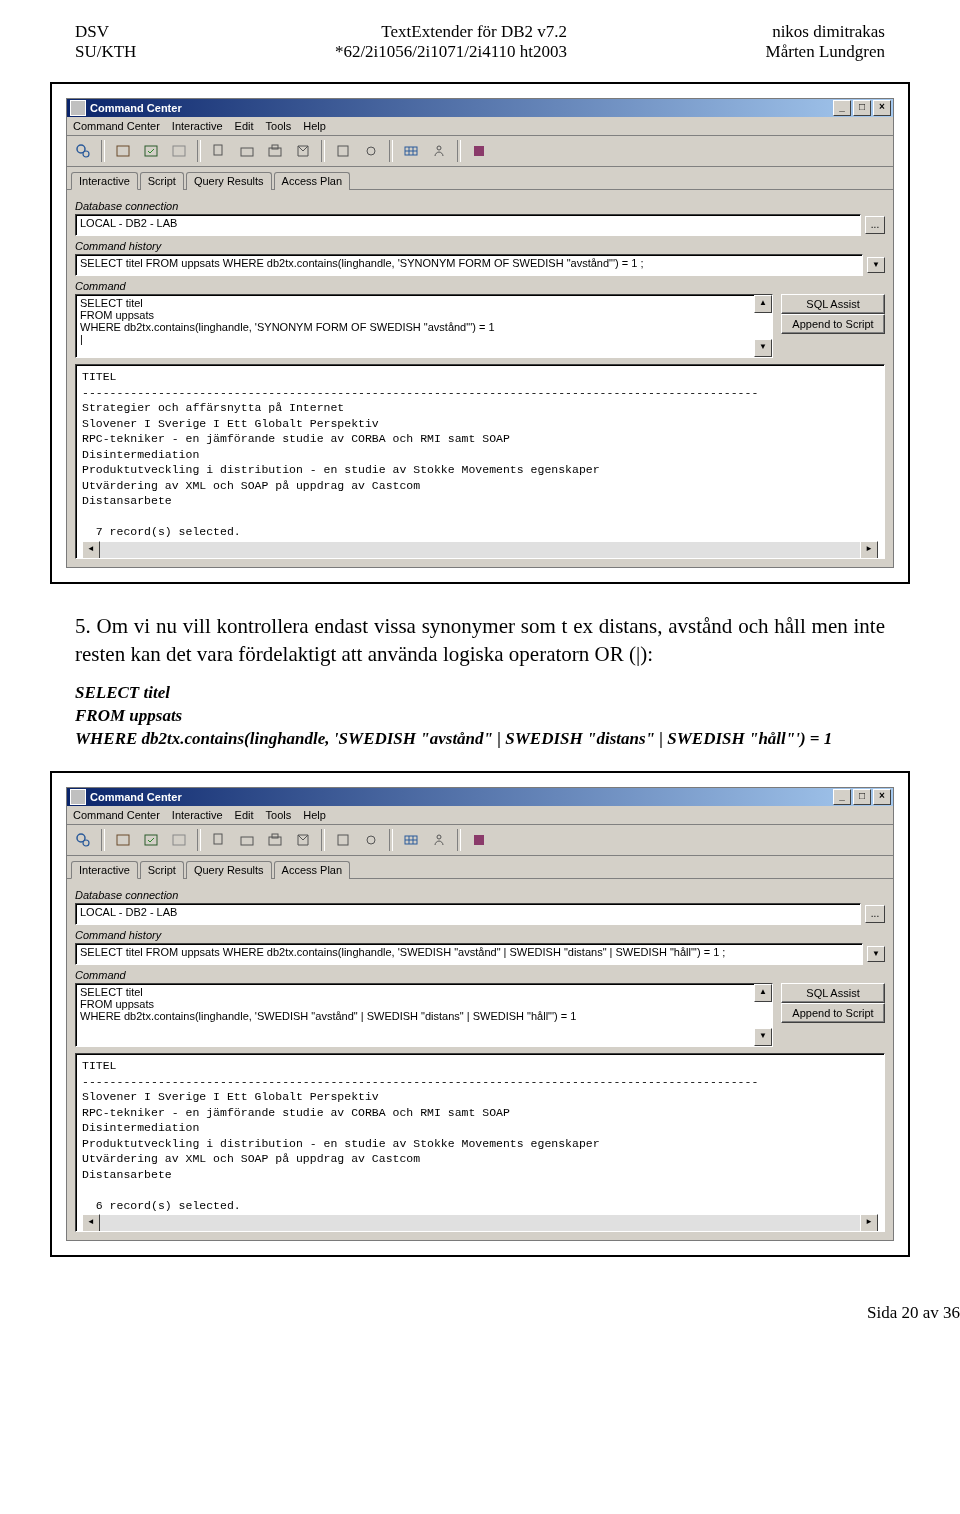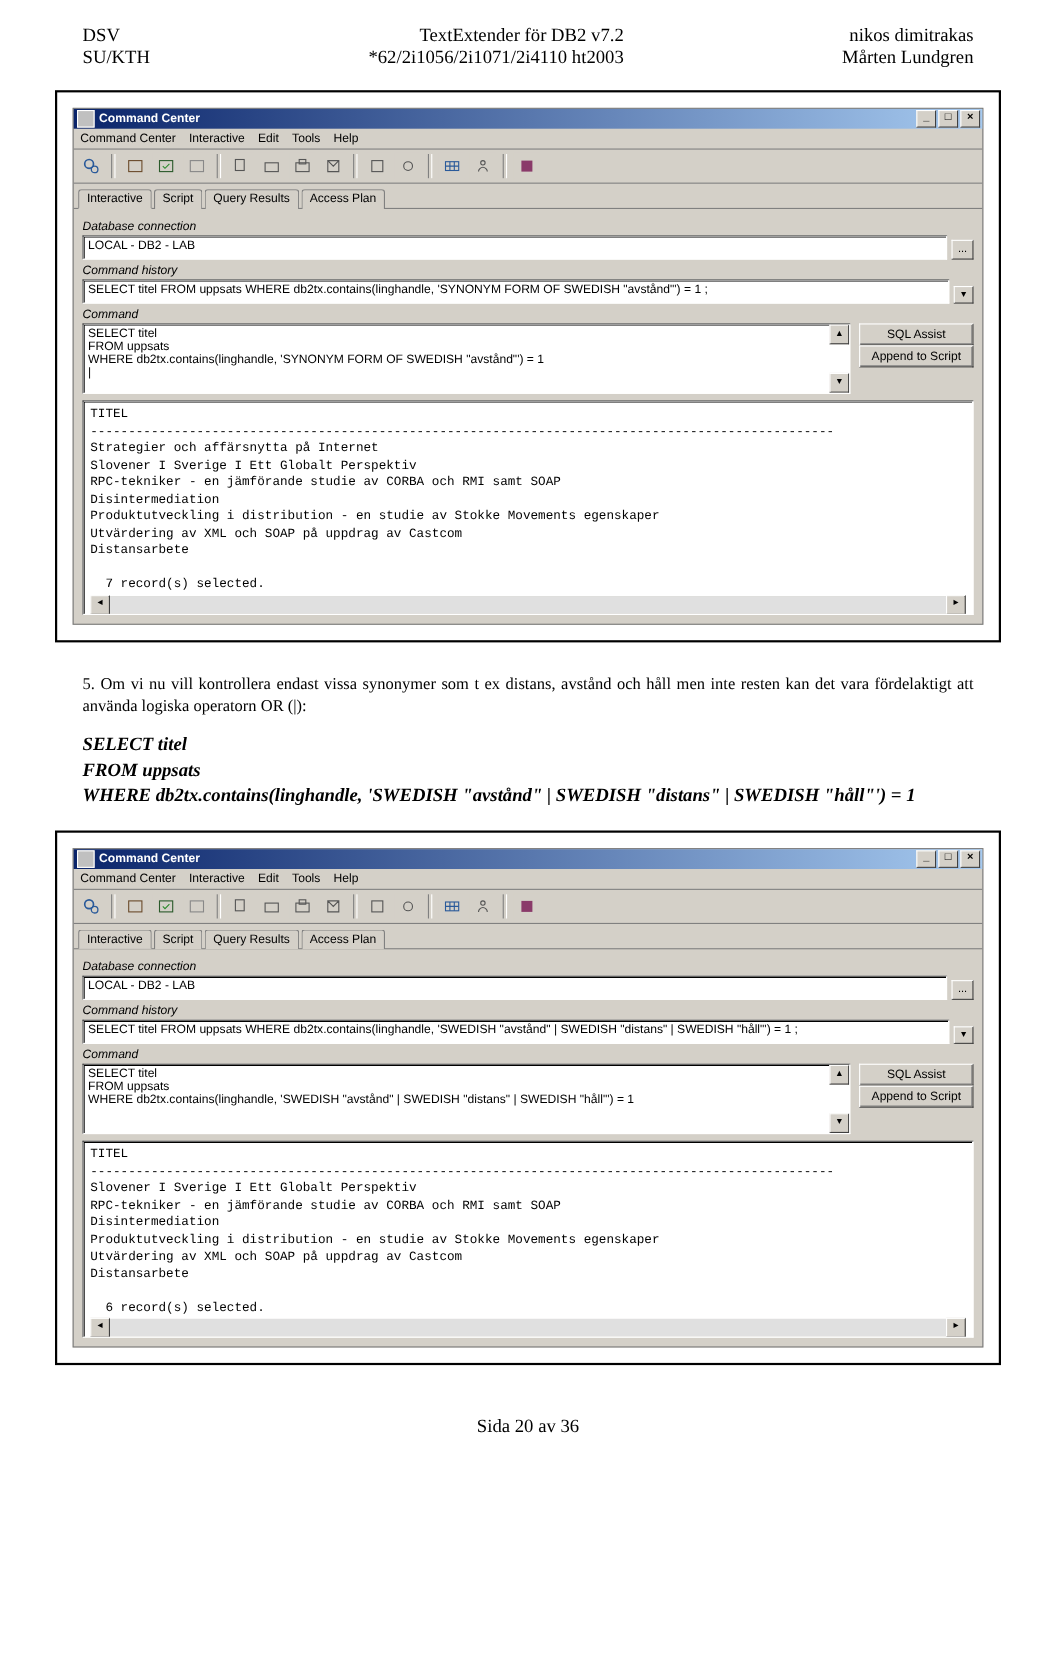--- a/index.html
+++ b/index.html
@@ -16,21 +16,21 @@
     justify-content: space-between;
     padding: 22px 75px 10px 75px;
     font-size: 17px;
   }
   .header-col { white-space: nowrap; }
   .header-center { text-align: right; }
   .header-right { text-align: right; }
 
   .body-text {
     padding: 10px 75px 0 75px;
-    font-size: 15px;
+    font-size: 21px;
     line-height: 1.35;
     text-align: justify;
   }
   .sql-block {
     padding: 14px 75px 10px 75px;
     font-style: italic;
     font-weight: bold;
     font-size: 17px;
     line-height: 1.35;
   }
@@ -125,21 +125,21 @@
   }
   .tab.active {
     background: #d4d0c8;
     border-bottom: 1px solid #d4d0c8;
     top: 1px;
     z-index: 2;
   }
 
   .form-area { padding: 6px 8px 8px 8px; }
   .form-label { margin: 4px 0 2px 0; font-style: italic; }
-  .textfield-row { display: flex; gap: 4px; align-items: flex-end; }
+  .textfield-row { display: flex; gap: 4px; align-items: center; }
   .textfield {
     flex: 1;
     background: #fff;
     border: 1px solid #808080;
     border-top-color: #404040;
     border-left-color: #404040;
     border-right-color: #fff;
     border-bottom-color: #fff;
     box-shadow: inset 1px 1px 0 #000;
     padding: 2px 4px;
@@ -239,21 +239,21 @@
     border-right-color: #404040;
     border-bottom-color: #404040;
     text-align: center;
     font-size: 8px;
     line-height: 14px;
     background: #d4d0c8;
   }
   .result-scroll .track { flex: 1; background: #e0e0e0; height: 16px; }
 
   .page-footer {
-    text-align: center;
+    text-align: right;
     font-size: 17px;
     padding: 28px 0 20px 0;
   }
 </style>
 </head>
 <body>
 
 <div class="page-header">
   <div class="header-col">
     <div>DSV</div>

